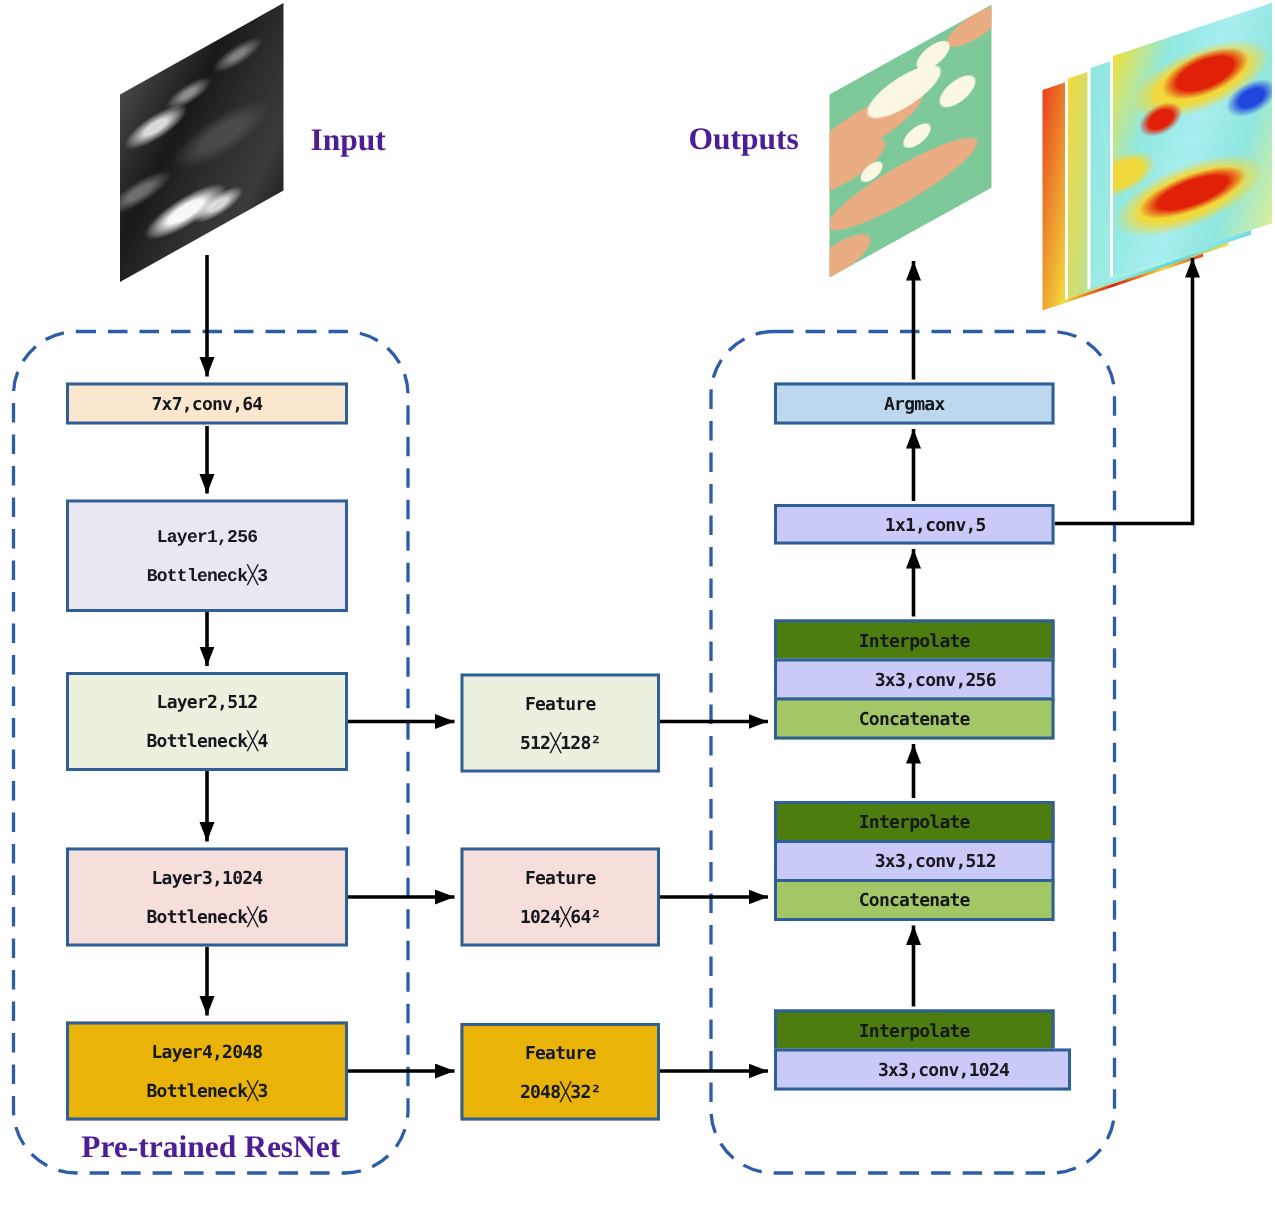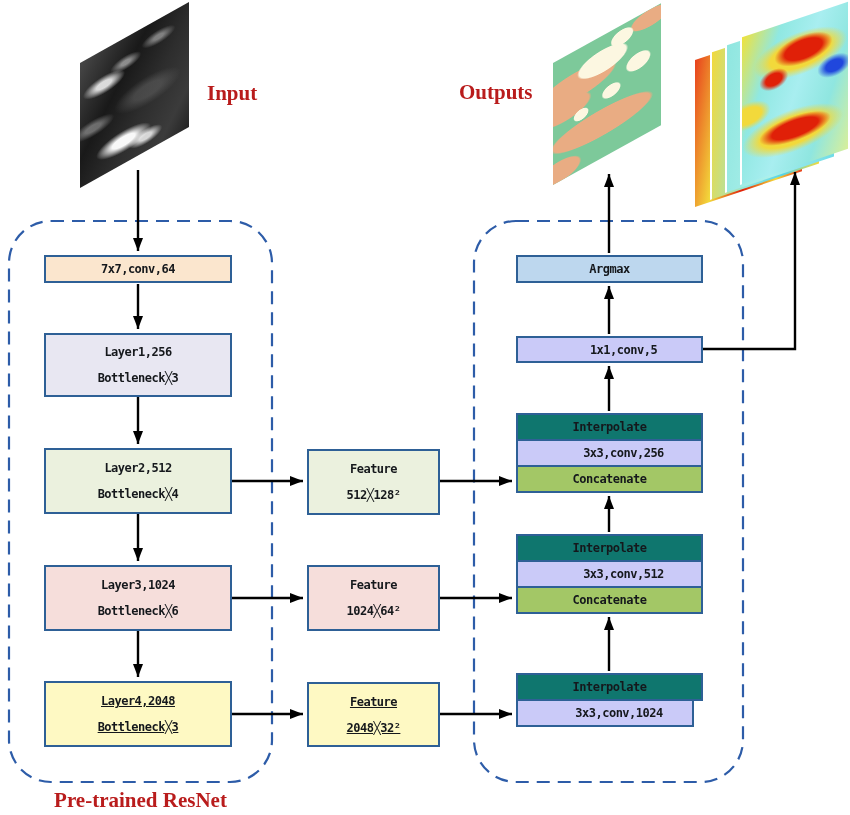--- a/index.html
+++ b/index.html
@@ -6,27 +6,27 @@
   #canvas{position:relative;width:850px;height:815px;background:#ffffff;overflow:hidden;
           font-family:"DejaVu Sans Mono", monospace;}
   .box{position:absolute;box-sizing:border-box;border:2px solid #2e6096;
        display:flex;flex-direction:column;align-items:center;justify-content:center;
        font-family:"DejaVu Sans Mono", monospace;font-weight:bold;color:#15181c;
        font-size:12px;line-height:26px;letter-spacing:-0.5px;text-align:center;white-space:nowrap;}
   .fill-peach{background:#fbe6ce;}
   .fill-lav{background:#e8e7f2;}
   .fill-green{background:#ebf1de;}
   .fill-pink{background:#f6dedb;}
-  .fill-blue{background:#fef9c3;text-decoration:underline;}
+  .fill-blue{background:#eab308;}
   .fill-argmax{background:#bdd7ee;text-align:right;}
   .fill-conv{background:#cacaf8;padding-left:28px;}
-  .fill-interp{background:#0f766e;}
+  .fill-interp{background:#4d7c0f;}
   .fill-concat{background:#a3c766;}
   .serif-label{position:absolute;font-family:"Liberation Serif", serif;font-weight:bold;
-               color:#b91c1c;font-size:21px;white-space:nowrap;}
+               color:#4c1d95;font-size:21px;white-space:nowrap;}
   .center-label{text-align:center;}
   svg.overlay{position:absolute;left:0;top:0;pointer-events:none;}
   .sheet{position:absolute;transform-origin:0 0;}
   
   .input-img{left:80px;top:63px;width:109px;height:125px;transform:skewY(-29.2deg);
     background:
       radial-gradient(ellipse 38px 15px at 40% 82%, rgba(255,255,255,0.97) 0 30%, rgba(255,255,255,0) 72%),
       radial-gradient(ellipse 24px 11px at 60% 88%, rgba(255,255,255,0.8) 0 25%, rgba(255,255,255,0) 70%),
       radial-gradient(ellipse 30px 13px at 22% 28%, rgba(250,250,250,0.85) 0 25%, rgba(255,255,255,0) 70%),
       radial-gradient(ellipse 22px 10px at 42% 20%, rgba(215,215,215,0.6) 0 20%, rgba(255,255,255,0) 70%),
@@ -74,21 +74,21 @@
 
   <div class="sheet input-img"></div>
   <div class="sheet seg-img"></div>
   <div class="sheet hm hm-b1"></div>
   <div class="sheet hm hm-b2"></div>
   <div class="sheet hm hm-b3"></div>
   <div class="sheet hm hm-front"></div>
 
   <div class="serif-label" style="left:207px;top:81px;">Input</div>
   <div class="serif-label" style="left:459px;top:80px;">Outputs</div>
-  <div class="serif-label center-label" style="left:9px;top:788px;width:263px;">Pre-trained ResNet</div>
+  <div class="serif-label center-label" style="left:9px;top:752px;width:263px;">Pre-trained ResNet</div>
 
   <svg class="overlay" width="850" height="815" viewBox="0 0 850 815">
     <defs>
       <marker id="ah" markerUnits="userSpaceOnUse" markerWidth="14" markerHeight="12" refX="13" refY="5" orient="auto">
         <path d="M0,0 L13,5 L0,10 Z" fill="#000"></path>
       </marker>
     </defs>
 
     <rect x="9" y="221" width="263" height="561" rx="42" fill="none" stroke="#2d5ca8" stroke-width="2.2" stroke-dasharray="13 8"></rect>
     <rect x="474" y="221" width="269" height="561" rx="42" fill="none" stroke="#2d5ca8" stroke-width="2.2" stroke-dasharray="13 8"></rect>
@@ -112,21 +112,21 @@
     <line x1="609" y1="411" x2="609" y2="366" stroke="#000" stroke-width="2.4" marker-end="url(#ah)"></line>
     <line x1="609" y1="334" x2="609" y2="286" stroke="#000" stroke-width="2.4" marker-end="url(#ah)"></line>
     <line x1="609" y1="253" x2="609" y2="174" stroke="#000" stroke-width="2.4" marker-end="url(#ah)"></line>
 
     <polyline points="703,349 795,349 795,172" fill="none" stroke="#000" stroke-width="2.4" marker-end="url(#ah)"></polyline>
   </svg>
 
   <div class="box fill-peach" style="left:44px;top:255px;width:188px;height:28px;">
     <span>7x7,conv,64</span>
   </div>
-  <div class="box fill-lav" style="left:44px;top:333px;width:188px;height:64px;">
+  <div class="box fill-lav" style="left:44px;top:333px;width:188px;height:75px;font-family:Liberation Mono, monospace;">
     <span>Layer1,256</span>
     <span>Bottleneck╳3</span>
   </div>
   <div class="box fill-green" style="left:44px;top:448px;width:188px;height:66px;">
     <span>Layer2,512</span>
     <span>Bottleneck╳4</span>
   </div>
   <div class="box fill-pink" style="left:44px;top:565px;width:188px;height:66px;">
     <span>Layer3,1024</span>
     <span>Bottleneck╳6</span>
@@ -172,17 +172,17 @@
   <div class="box fill-conv" style="left:516px;top:560px;width:187px;height:28px;">
     <span>3x3,conv,512</span>
   </div>
   <div class="box fill-concat" style="left:516px;top:586px;width:187px;height:28px;">
     <span>Concatenate</span>
   </div>
 
   <div class="box fill-interp" style="left:516px;top:673px;width:187px;height:28px;">
     <span>Interpolate</span>
   </div>
-  <div class="box fill-conv" style="left:516px;top:699px;width:178px;height:28px;">
+  <div class="box fill-conv" style="left:516px;top:699px;width:198px;height:28px;">
     <span>3x3,conv,1024</span>
   </div>
 
 </div>
 
 </body></html>

